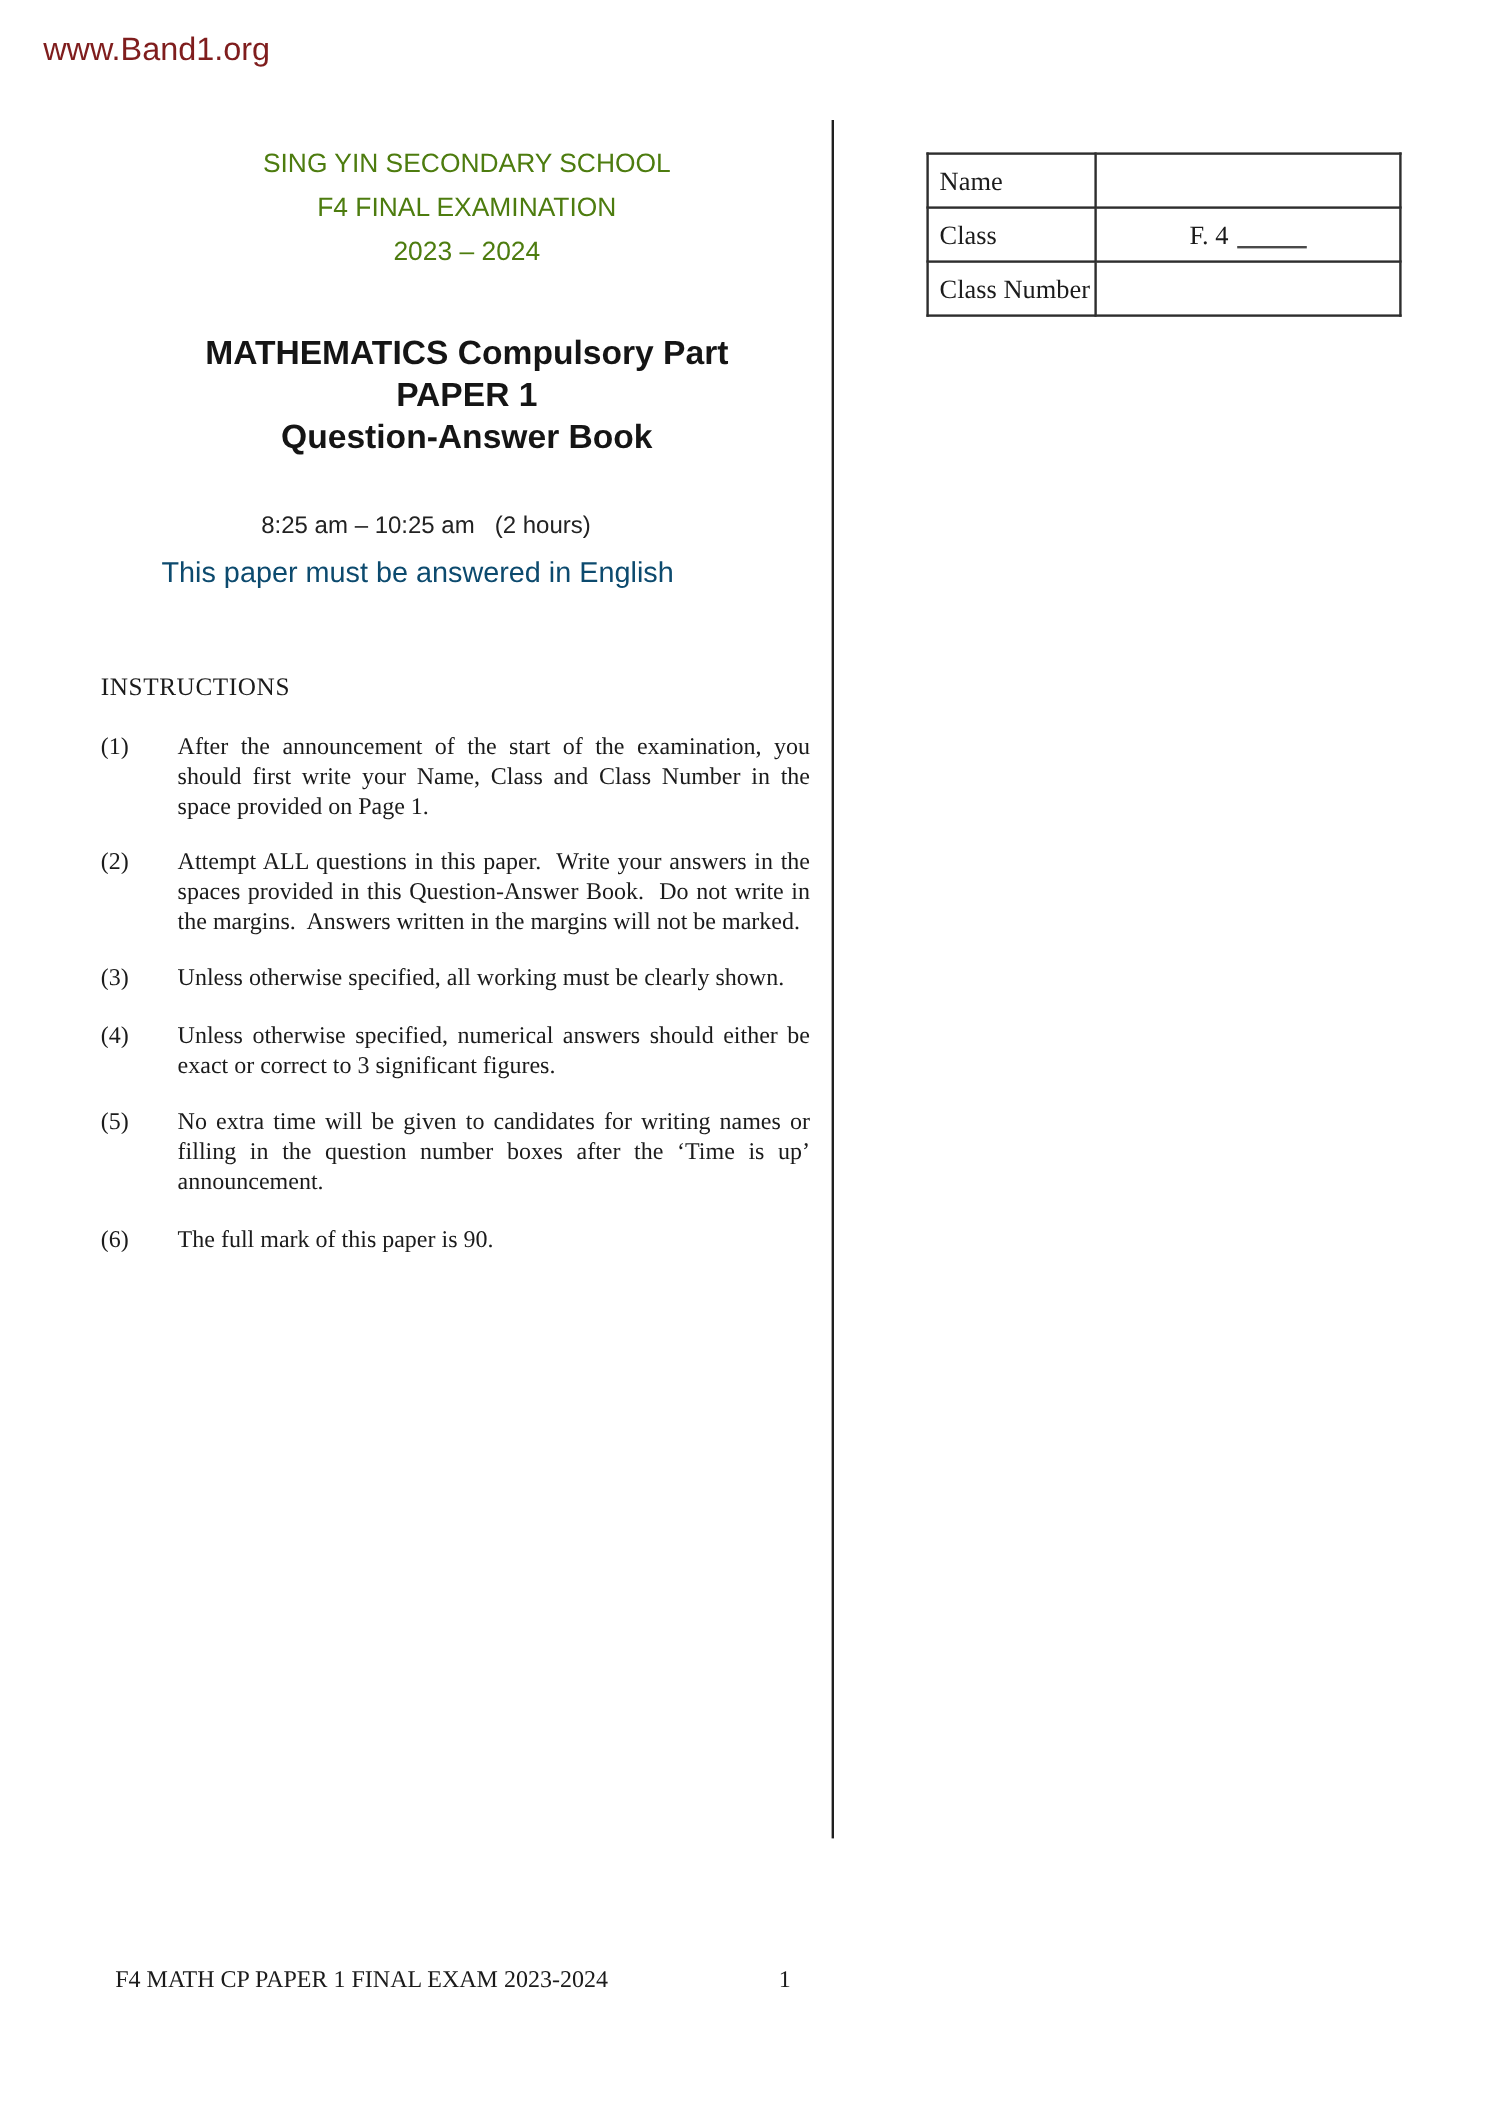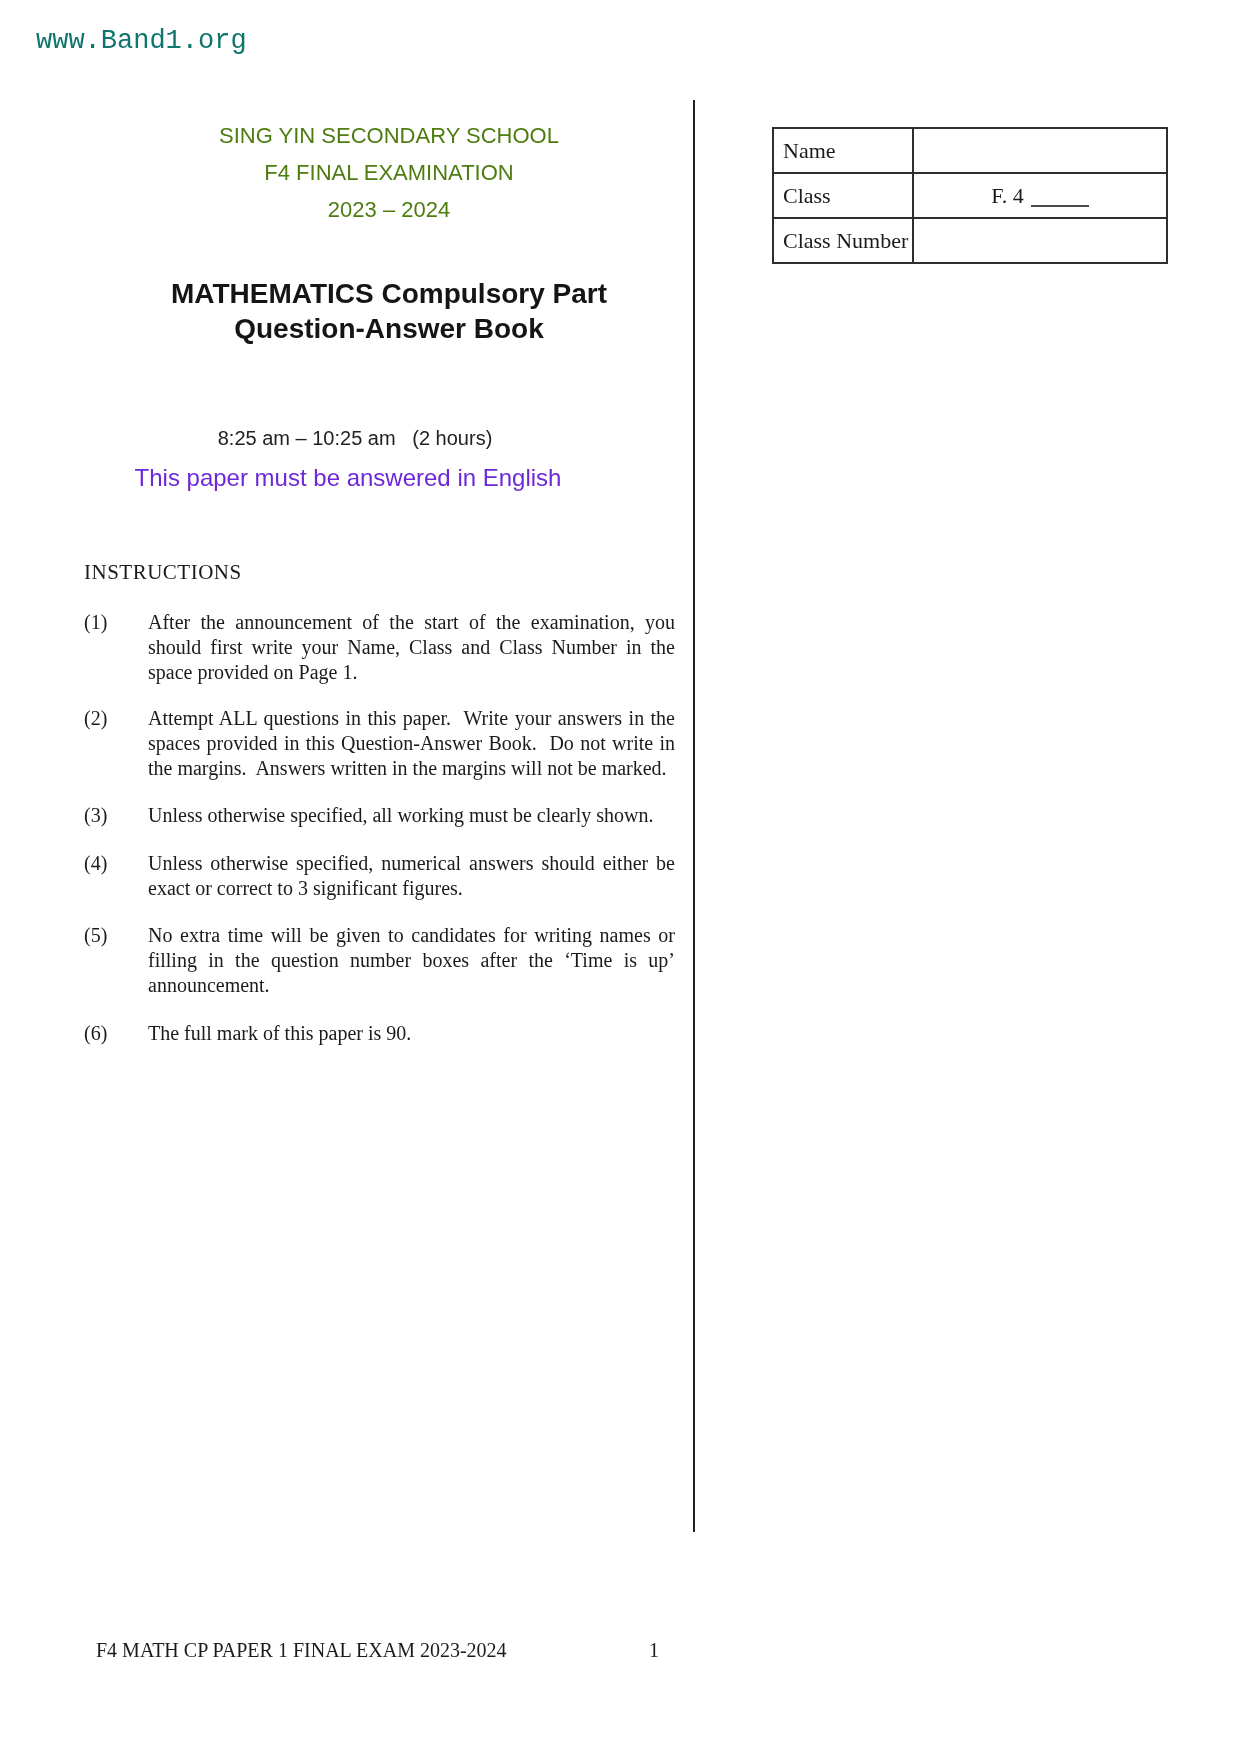--- a/index.html
+++ b/index.html
@@ -6,42 +6,42 @@
   .page {
     position:relative; width:1240px; height:1754px;
     background:#ffffff; overflow:hidden;
     font-family:"Liberation Serif","DejaVu Serif",serif;
     color:#1b1b1b;
   }
   .sans { font-family:"Liberation Sans","DejaVu Sans",sans-serif; }
 
   .site-url {
     position:absolute; left:36px; top:26px;
-    font-family:Liberation Mono, monospace;
-    font-size:27px; color:#0f766e;
+    font-family:Liberation Sans, sans-serif;
+    font-size:27px; color:#7f1d1d;
   }
 
   .school-block {
     position:absolute; left:119px; top:117px; width:540px;
     text-align:center; font-size:22px; line-height:37px; color:#4d7c0f;
   }
 
   .title-block {
     position:absolute; left:119px; top:276px; width:540px;
     text-align:center; font-weight:bold; font-size:28px; line-height:35px;
     color:#151515;
   }
 
   .time-line {
     position:absolute; left:0; top:427px; width:710px;
     text-align:center; font-size:20px; color:#222;
   }
   .english-line {
     position:absolute; left:0; top:464px; width:696px;
-    text-align:center; font-size:24px; color:#6d28d9;
+    text-align:center; font-size:24px; color:#0c4a6e;
   }
 
   .instructions-heading {
     position:absolute; left:84px; top:560px;
     font-size:21px; letter-spacing:0.5px;
   }
 
   .instruction { position:absolute; left:84px; width:591px; font-size:20px; line-height:25px; }
   .instruction .num { position:absolute; left:0; top:0; }
   .instruction .txt { margin-left:64px; text-align:justify; }
@@ -83,20 +83,21 @@
   <div class="site-url">www.Band1.org</div>
 
   <div class="school-block sans">
     <div>SING YIN SECONDARY SCHOOL</div>
     <div>F4 FINAL EXAMINATION</div>
     <div>2023 – 2024</div>
   </div>
 
   <div class="title-block sans">
     <div>MATHEMATICS Compulsory Part</div>
+    <div>PAPER 1</div>
     <div>Question-Answer Book</div>
   </div>
 
   <div class="time-line sans">8:25 am – 10:25 am&nbsp;&nbsp;&nbsp;(2 hours)</div>
   <div class="english-line sans">This paper must be answered in English</div>
 
   <div class="instructions-heading">INSTRUCTIONS</div>
 
   <div class="instruction i1">
     <span class="num">(1)</span>

